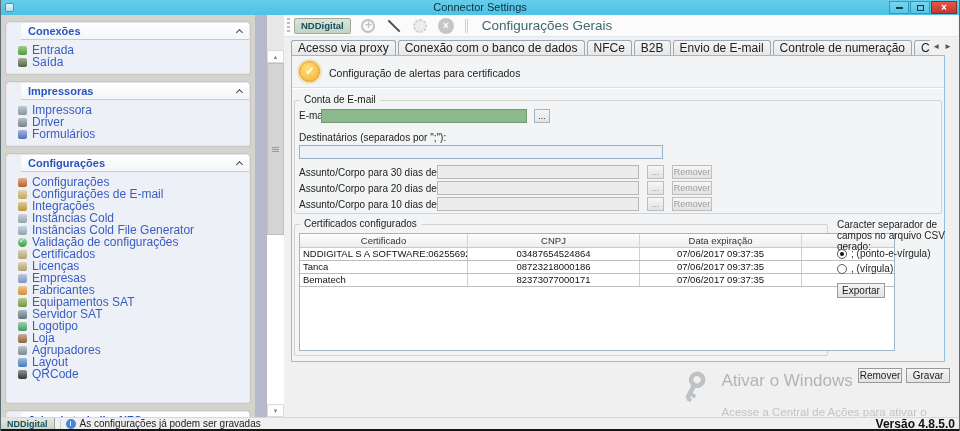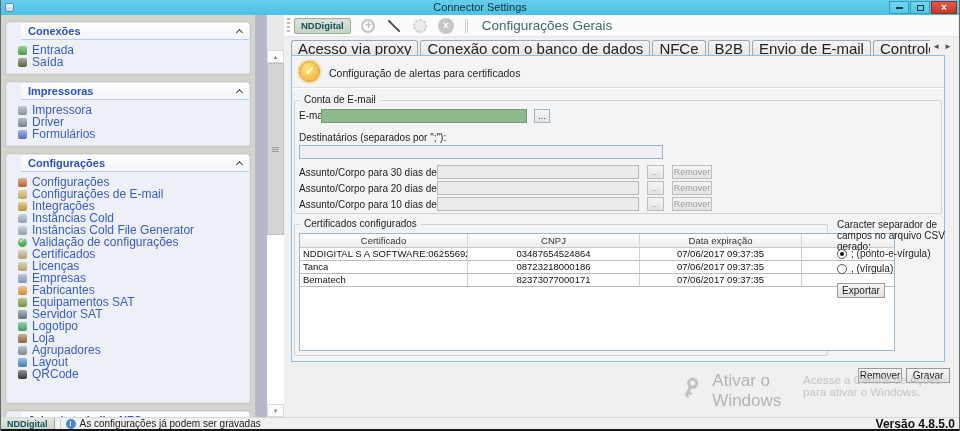--- a/index.html
+++ b/index.html
@@ -87,21 +87,21 @@
   .tbi.g-cross i{width:16px;height:16px;border-radius:50%;background:#c6c6c6;color:#fff;font-size:10px;
                  font-weight:bold;display:flex;align-items:center;justify-content:center;}
   .tbi.g-cross i::after{content:"×";}
   .tb-sep{width:1px;height:14px;background:#cfcfcf;margin:0 10px 0 10px;box-shadow:2px 0 0 #cfcfcf;}
   .page-title{font-size:13.5px;color:#3e6770;margin-left:6px;}
   
   .tabstrip{position:absolute;left:7px;top:23px;right:28px;height:17px;display:flex;align-items:flex-end;
             overflow:hidden;white-space:nowrap;}
   .tab{flex:0 0 auto;height:15px;padding:0 6px;margin-right:2px;display:flex;align-items:center;
        background:linear-gradient(#f6f6f6,#e7e7e7);border:1px solid #9aa8b8;border-bottom:none;
-       border-radius:3px 3px 0 0;font-size:15px;color:#222;cursor:pointer;}
+       border-radius:3px 3px 0 0;font-size:12px;color:#222;cursor:pointer;}
   .tabnav{position:absolute;right:6px;top:27px;display:flex;gap:4px;color:#555;}
   .tabnav i{font-style:normal;font-size:8px;cursor:pointer;}
   .tabnav i.left::before{content:"◄";}
   .tabnav i.right::before{content:"►";}
   
   .content{position:absolute;left:7px;top:40px;width:654px;height:307px;background:#f3f4f5;
            border:1px solid #8fbee0;}
   .banner-icon{position:absolute;left:7px;top:5px;width:21px;height:21px;border-radius:50%;
      background:radial-gradient(circle at 40% 35%,#ffe27a,#f2ae32);border:1px solid #d89b2a;
      box-shadow:0 0 0 2px rgba(245,185,60,.35);}
@@ -139,21 +139,21 @@
   .radio-dot.active::after{content:"";position:absolute;left:2px;top:2px;width:4px;height:4px;border-radius:50%;background:#111;}
   .btn{position:absolute;height:15px;font-size:10px;color:#1c1c1c;background:linear-gradient(#f5f5f5,#e2e2e2);
        border:1px solid #9a9a9a;cursor:pointer;display:flex;align-items:center;justify-content:center;
        font-family:"Liberation Sans",sans-serif;}
   .btn-export{left:545px;top:227px;width:48px;}
   .footer-remove{left:574px;top:353px;width:44px;}
   .footer-save{left:622px;top:353px;width:44px;}
   
   .watermark{position:absolute;left:400px;top:356px;display:flex;gap:10px;align-items:flex-start;pointer-events:none;}
   .wm-key{opacity:.65;}
-  .wm-texts{display:flex;gap:12px;}
+  .wm-texts{display:flex;flex-direction:column;gap:12px;}
   .wm-title{font-size:17px;color:#b3b3b3;}
   .wm-sub{font-size:11.5px;color:#c4c4c4;margin-top:3px;}
   
   .statusbar{position:absolute;left:0;right:0;bottom:2px;height:12px;background:#f0f0f0;
              border-top:1px solid #d8d8d8;display:flex;align-items:center;}
   .status-chip{height:12px;padding:0 6px;display:flex;align-items:center;font-size:9px;font-weight:bold;
                color:#14525e;background:linear-gradient(#e3e8e1,#c9d2c7);border-right:1px solid #98a896;cursor:pointer;}
   .status-sep{width:1px;height:10px;background:#cfcfcf;margin:0 5px;}
   .info-ico{width:10px;height:10px;border-radius:50%;background:#4a84d8;color:#fff;font-size:7px;font-weight:bold;
             display:flex;align-items:center;justify-content:center;margin-right:4px;}

